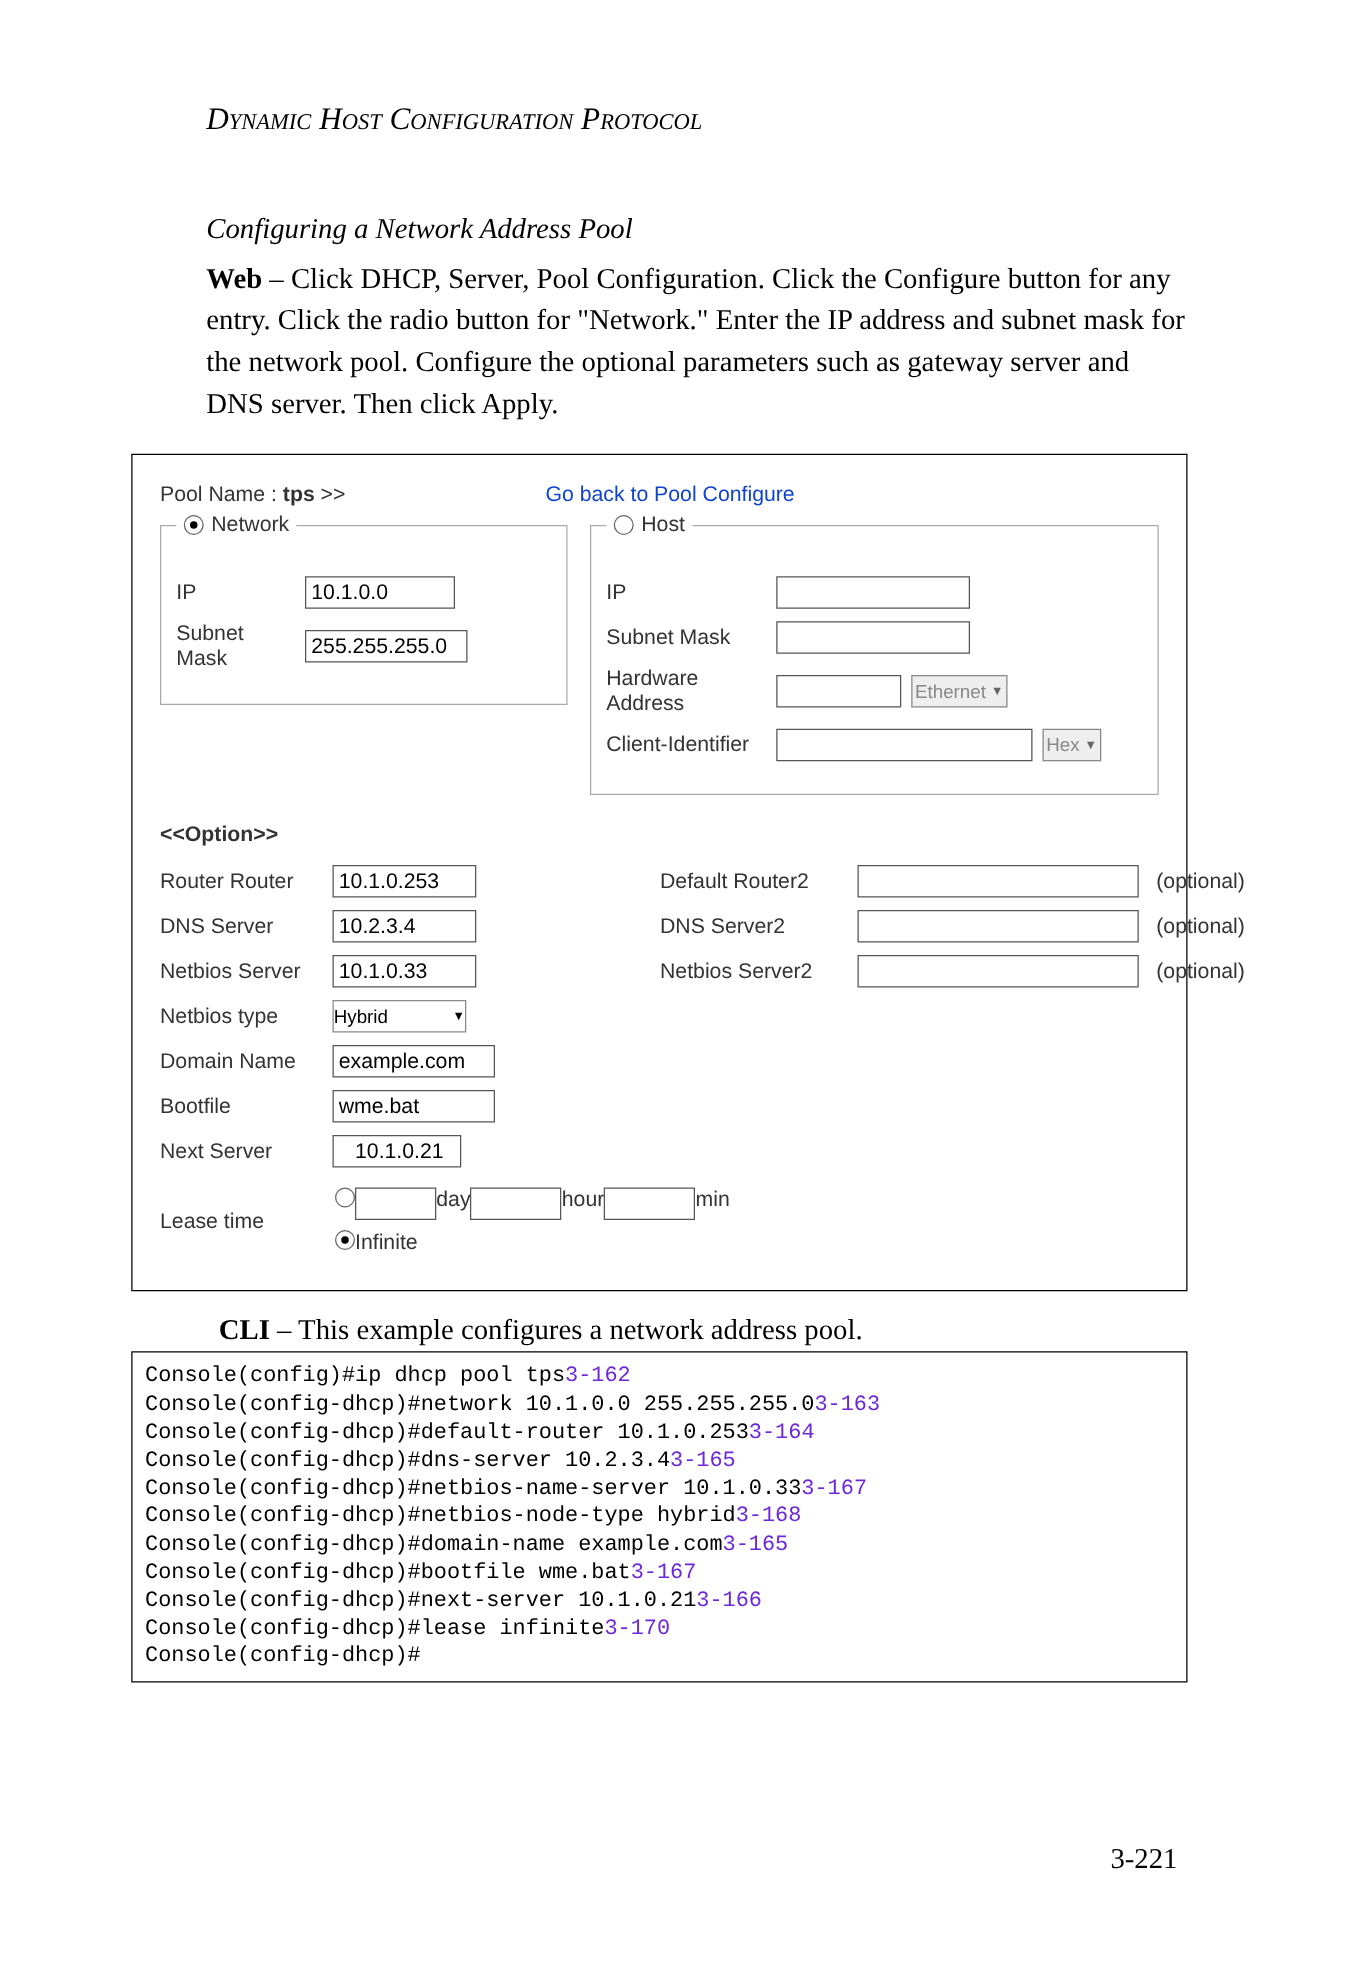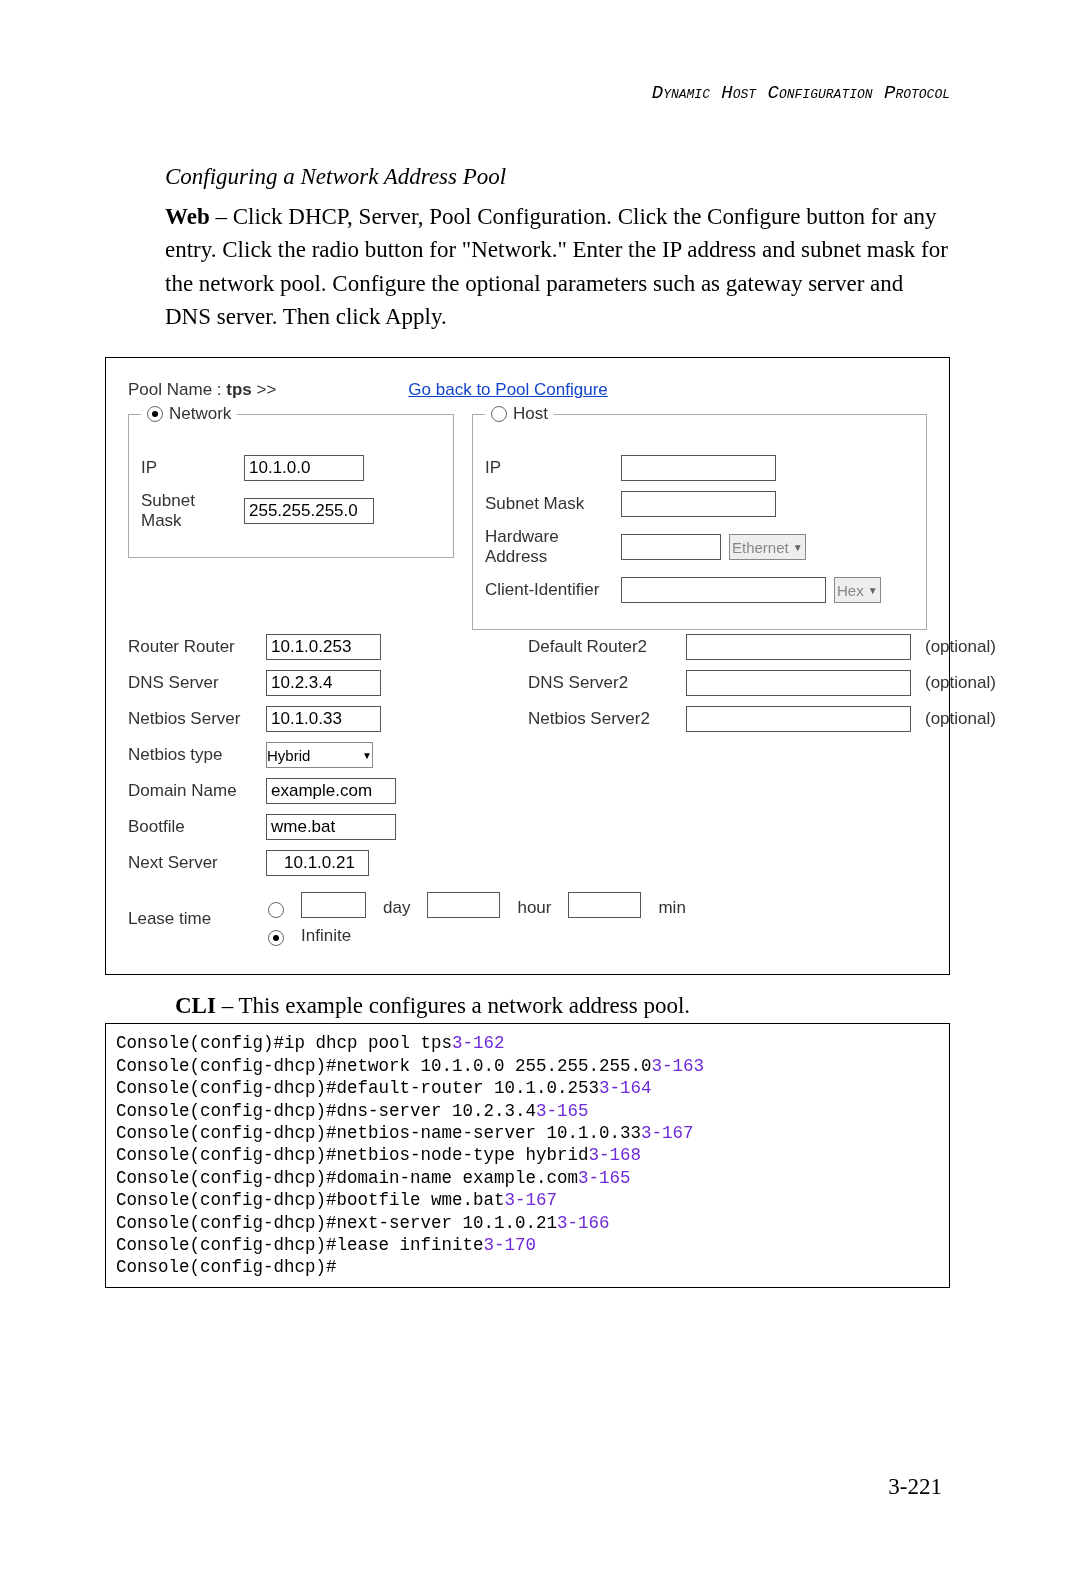--- a/index.html
+++ b/index.html
@@ -1,26 +1,26 @@
 <!DOCTYPE html>
 <html><head>
 <meta charset="utf-8">
 <style>
   html,body{margin:0;padding:0;background:#fff;color:#000;font-family:Georgia,'Times New Roman',serif}
   body{width:1080px;min-height:1570px;position:relative}
   .page{padding:82px 130px 40px 165px}
-  .chapter-title{font-style:italic;font-variant:small-caps;text-align:right;font-size:19px;margin-bottom:60px;font-family:Liberation Mono, monospace}
+  .chapter-title{font-style:italic;font-variant:small-caps;font-size:25px;margin-bottom:60px;font-family:Liberation Serif, serif}
   .section-title{font-style:italic;font-size:23px;margin:0 0 10px 0;font-family:Georgia,serif}
   .body-text{font-size:23px;line-height:1.45;margin:4px 0 24px 0;font-family:Georgia,serif}
   .body-text b{font-weight:bold}
   .panel{margin-left:-60px;border:1px solid #000;background:#fff;padding:22px 22px 28px 22px;font-family:Arial,Helvetica,sans-serif;font-size:17px;color:#333}
   .panel-top{display:flex;gap:40px;margin-bottom:14px}
   .pool-name{font-weight:normal}
   .pool-name b{font-weight:bold}
-  .go-back{color:#14c;text-decoration:underline;margin-left:92px}
+  .go-back{color:#14c;margin-left:120px}
   .groups{display:flex;gap:18px;align-items:flex-start}
   .fieldset{position:relative;border:1px solid #aaa;padding:36px 12px 16px 12px;flex:1}
   .legend{position:absolute;top:-11px;left:12px;background:#fff;padding:0 6px;display:flex;align-items:center;gap:6px}
   .radio{width:14px;height:14px;border:1px solid #666;border-radius:50%;display:inline-flex;align-items:center;justify-content:center;background:#fff}
   .radio.checked::after{content:"";width:6px;height:6px;background:#000;border-radius:50%;display:block}
   .row{display:flex;align-items:center;margin:4px 0 10px 0;gap:8px}
   .label-col{width:95px}
   .txt{border:1px solid #555;background:#fff;font-family:Arial,sans-serif;font-size:17px;padding:1px 4px;height:22px;box-sizing:content-box}
   .txt-sm{width:110px}
   .txt-md{width:120px}
@@ -34,21 +34,21 @@
   .option-title{font-weight:bold;margin:22px 0 10px 0}
   .opts{display:grid;grid-template-columns:400px 1fr;column-gap:0}
   .left-opts .row .l{width:130px}
   .left-opts .txt{width:105px}
   .right-opts .row .l{width:150px}
   .right-opts .txt{width:215px}
   .opt-note{margin-left:6px}
   .lease{display:flex;align-items:center;gap:10px;margin-top:6px}
   .lease .lcol{width:130px}
   .lease-rows{display:flex;flex-direction:column;gap:8px}
-  .lease-line{display:flex;align-items:flex-end;gap:17px}
+  .lease-line{display:flex;align-items:flex-start;gap:0}
   .cli-intro{font-size:23px;font-family:Georgia,serif;margin:18px 0 4px 10px}
   .cli-box{margin-left:-60px;border:1px solid #000;padding:8px 10px;font-family:'Courier New',monospace;font-size:17.5px;white-space:pre;line-height:1.28}
   .cli-line .ref{color:#6d28d9}
   .page-num{position:absolute;right:138px;bottom:70px;font-size:23px;font-family:Georgia,serif}
 </style>
 </head>
 <body>
 
 <div class="page">
   <div class="chapter-title">Dynamic Host Configuration Protocol</div>
@@ -109,20 +109,21 @@
           <span class="label-col">Client-Identifier</span>
           <input class="txt" style="width: 195px;">
           <span class="sel">
               <span>Hex</span>
               <span class="tri">▼</span>
             </span>
         </div>
       </div>
     </div>
 
+    <div class="option-title">&lt;&lt;Option&gt;&gt;</div>
 
     <div class="opts">
       <div class="left-opts">
         <div class="row">
             <span class="l" style="width:130px">Router Router</span>
             <input class="txt" value="10.1.0.253" style="">
           </div>
         <div class="row">
             <span class="l" style="width:130px">DNS Server</span>
             <input class="txt" value="10.2.3.4" style="">

